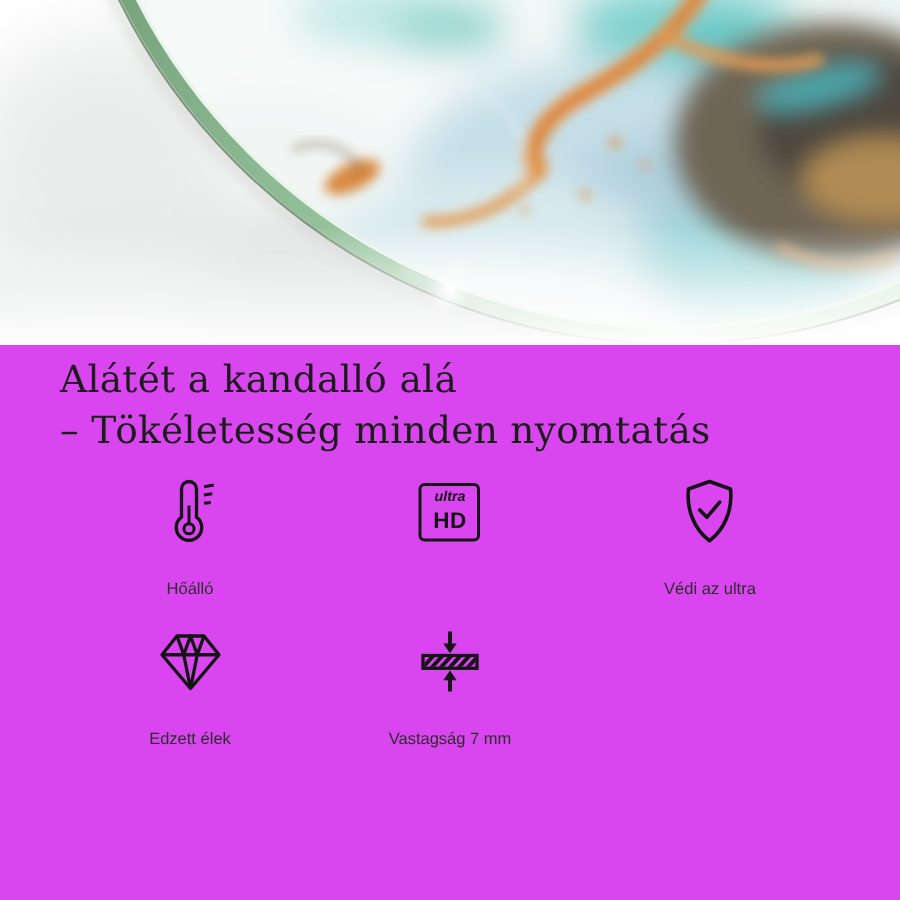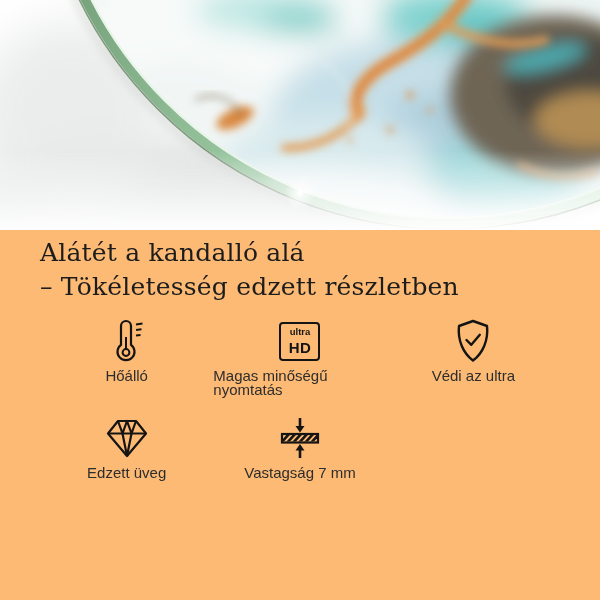--- a/index.html
+++ b/index.html
@@ -1,43 +1,43 @@
 <!DOCTYPE html>
 <html lang="hu"><head>
 <meta charset="utf-8">
 <style>
   html,body{margin:0;padding:0;background:#ffffff;}
   body{width:600px;height:600px;overflow:hidden;
        font-family:"Liberation Sans","DejaVu Sans",sans-serif;color:#222;}
-  .page{position:relative;width:600px;height:600px;background:#fdba74;}
+  .page{position:relative;width:600px;height:600px;background:#d946ef;}
 
   
   .hero{display:block;width:600px;height:230px;}
 
   
   .content{padding:6px 40px 0 40px;}
   .heading{margin:0;font-family:"DejaVu Serif","Liberation Serif",serif;
            font-weight:400;font-size:25px;line-height:34px;color:#1c1c1c;
            letter-spacing:.2px;}
   .heading span{display:block;}
   .desc{margin:10px 0 0 0;font-size:13.5px;line-height:26px;color:#3b3b3b;
         max-width:522px;}
 
   
   .features{margin-top:14px;display:grid;grid-template-columns:1fr 1fr 1fr;
             row-gap:18px;}
   .feature{display:flex;flex-direction:column;align-items:center;}
   .icon-box{height:46px;display:flex;align-items:center;justify-content:center;}
-  .feature-label{margin-top:5px;font-size:15px;line-height:14px;color:#2d2d2d;}
+  .feature-label{margin-top:22px;font-size:11px;line-height:14px;color:#2d2d2d;}
 
   .feature svg{stroke:#141414;fill:none;stroke-width:2.2;}
   .uhd{width:37px;height:35px;border:2.5px solid #141414;border-radius:4px;
        display:flex;flex-direction:column;align-items:center;justify-content:center;
        line-height:1;color:#141414;}
-  .uhd-top{font-size:9.5px;font-weight:600;}
+  .uhd-top{font-size:9.5px;font-weight:600;font-style:italic;}
   .uhd-hd{font-size:15px;font-weight:700;margin-top:4px;letter-spacing:.3px;}
 </style>
 </head>
 <body>
 
 <div class="page">
 
   <svg class="hero" viewBox="0 0 600 230" xmlns="http://www.w3.org/2000/svg">
     <defs>
       <clipPath id="disc">
@@ -134,21 +134,21 @@
       <path d="M293 211 L307 175" stroke="#ffffff" stroke-width="1.6" opacity="0.85" filter="url(#b4)"></path>
       <circle cx="300" cy="193" r="2.6" fill="#ffffff"></circle>
     </g>
 
     <rect x="0" y="150" width="600" height="80" fill="url(#fadeWhite)"></rect>
   </svg>
 
   <div class="content">
     <h1 class="heading">
       <span>Alátét a kandalló alá</span>
-      <span>– Tökéletesség edzett részletben</span>
+      <span>– Tökéletesség minden nyomtatás</span>
     </h1>
 
 
     <div class="features">
 
       <div class="feature">
         <div class="icon-box">
           <svg width="40" height="46" viewBox="0 0 40 46">
             <path d="M24 26.8 V8 a5 5 0 0 0 -10 0 v18.8 a8.5 8.5 0 1 0 10 0 Z"></path>
             <circle cx="19" cy="34.5" r="3.4" stroke-width="2"></circle>
@@ -161,21 +161,20 @@
         <div class="feature-label">Hőálló</div>
       </div>
 
       <div class="feature">
         <div class="icon-box">
           <div class="uhd">
             <span class="uhd-top">ultra</span>
             <span class="uhd-hd">HD</span>
           </div>
         </div>
-        <div class="feature-label">Magas minőségű nyomtatás</div>
       </div>
 
       <div class="feature">
         <div class="icon-box">
           <svg width="44" height="46" viewBox="0 0 44 46" stroke-linejoin="round" stroke-linecap="round">
             <path d="M22 3 L36 8 C37.5 22 32 35 22 42.5 C12 35 6.5 22 8 8 Z" stroke-width="2.4"></path>
             <path d="M15.5 22 L20.3 26.8 L28.8 16.8" stroke-width="2.4"></path>
           </svg>
         </div>
         <div class="feature-label">Védi az ultra</div>
@@ -183,21 +182,21 @@
 
       <div class="feature">
         <div class="icon-box">
           <svg width="46" height="44" viewBox="0 0 46 44" stroke-width="2" stroke-linejoin="round">
             <path d="M14 5 H32 L42 17.5 L23 40 L4 17.5 Z"></path>
             <path d="M4 17.5 H42"></path>
             <path d="M14 5 L18.5 17.5 L23 5 L27.5 17.5 L32 5"></path>
             <path d="M18.5 17.5 L23 40 M27.5 17.5 L23 40"></path>
           </svg>
         </div>
-        <div class="feature-label">Edzett üveg</div>
+        <div class="feature-label">Edzett élek</div>
       </div>
 
 
       <div class="feature">
         <div class="icon-box">
           <svg width="46" height="46" viewBox="0 0 46 46" stroke-width="2">
             <defs>
                 <clipPath id="barclip">
                   <rect x="6" y="20" width="34" height="6.5"></rect>
                 </clipPath>

